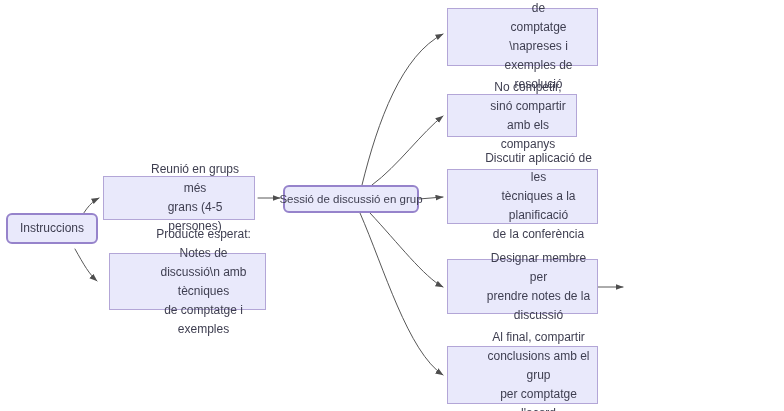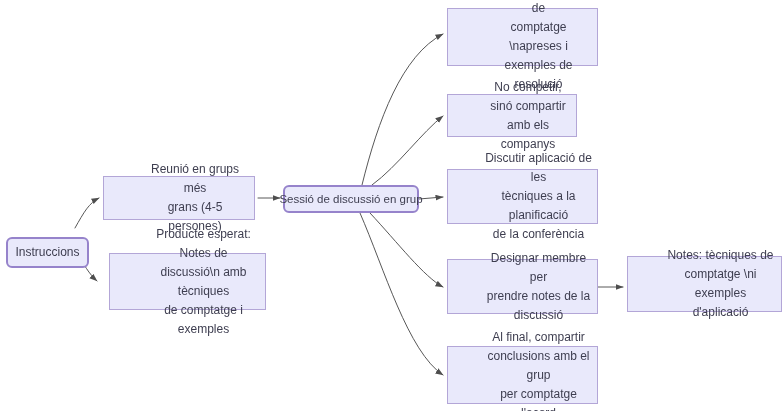--- a/index.html
+++ b/index.html
@@ -26,21 +26,21 @@
     background: #e9e9fb;
     padding: 2px 4px;
   }
   .node.rect { border: 1px solid #b3a6d7; padding-left: 36px; }
   .node.rounded {
     border: 2px solid #9683cb;
     border-radius: 6px;
     white-space: nowrap;
     padding: 2px 2px;
   }
-  #n-instruccions { left: 6px;   top: 237px; width: 83px;  height: 31px; }
+  #n-instruccions { left: 6px;   top: 213px; width: 92px;  height: 31px; }
   #n-reunio       { left: 103px; top: 176px; width: 152px; height: 44px; }
   #n-producte     { left: 101px; top: 253px; width: 157px; height: 57px; margin-left: 8px; }
   #n-sessio       { left: 283px; top: 185px; width: 136px; height: 28px; font-size: 11.5px; }
   #n-r1           { left: 447px; top: 8px;   width: 151px; height: 58px; }
   #n-r2           { left: 447px; top: 94px;  width: 130px; height: 43px; }
   #n-r3           { left: 447px; top: 169px; width: 151px; height: 55px; }
   #n-r4           { left: 447px; top: 259px; width: 151px; height: 55px; }
   #n-r5           { left: 447px; top: 346px; width: 151px; height: 58px; }
   #n-notes        { left: 627px; top: 256px; width: 155px; height: 56px; }
 </style>
@@ -91,17 +91,14 @@
 de la conferència</div>
 
   <div class="node rect" id="n-r4">Designar membre per
 prendre notes de la
 discussió</div>
 
   <div class="node rect" id="n-r5">Al final, compartir
 conclusions amb el grup
 per comptatge l'acord</div>
 
-  <div class="node rect" id="n-notes">Notes: tècniques de
-comptatge \ni exemples
-d'aplicació</div>
 
 </div>
 
 </body></html>

